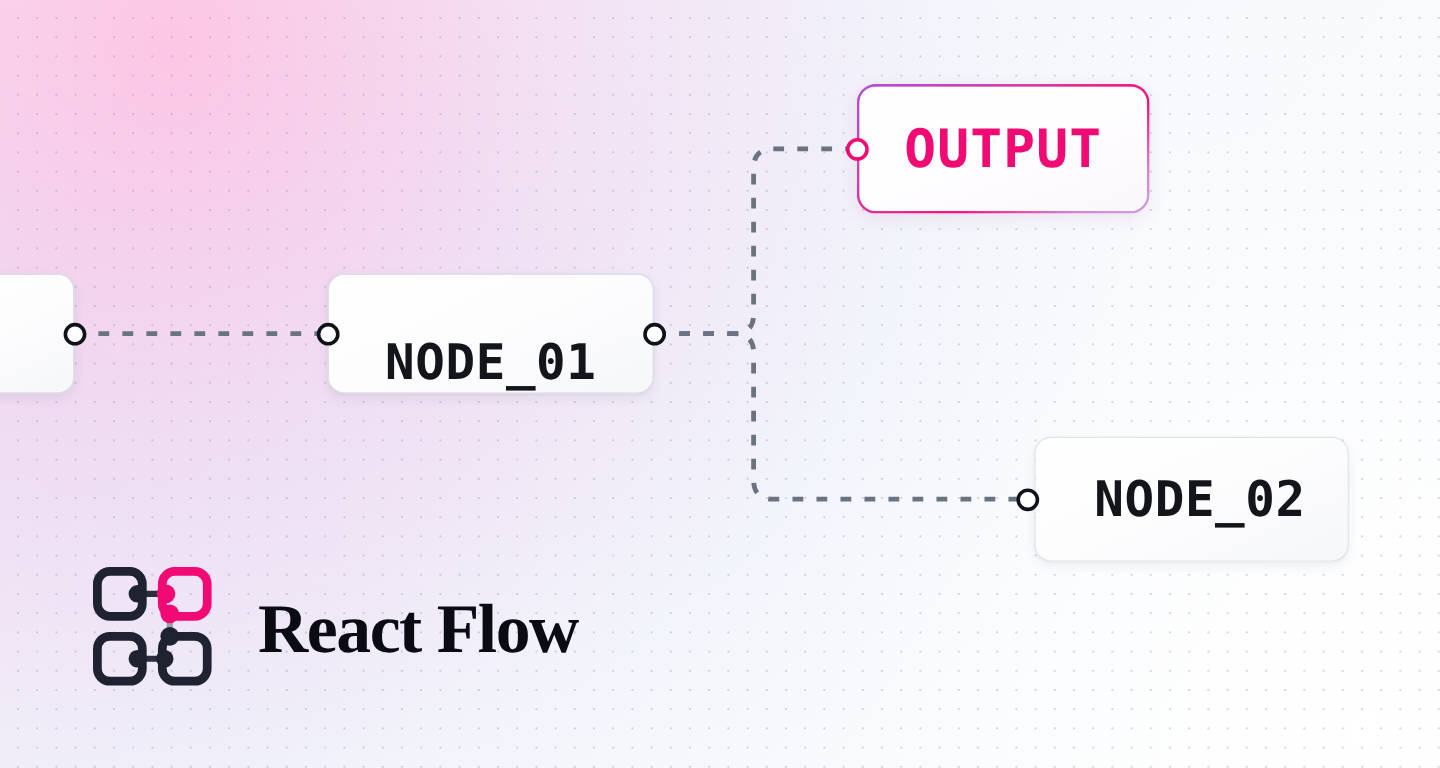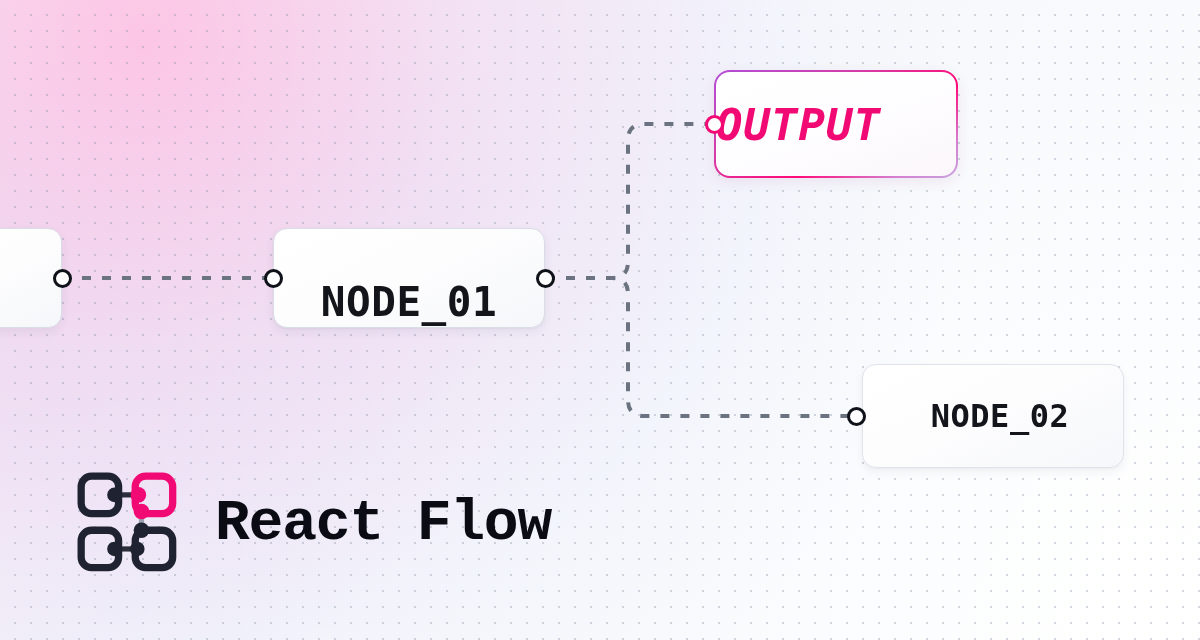--- a/index.html
+++ b/index.html
@@ -77,45 +77,45 @@
     left: 862px;
     top: 364px;
     width: 262px;
     height: 104px;
     border: 1.5px solid #dfe3ea;
     box-shadow: 0 4px 10px rgba(40,50,80,0.06), 0 1px 2px rgba(40,50,80,0.04);
     justify-content: center;
     padding-left: 14px;
   }
   #node-02 .node-label {
-    font-size: 32px;
+    font-size: 41px;
     color: #14151a;
   }
   
   #node-partial {
     left: -72px;
     top: 228px;
     width: 134px;
     height: 100px;
     border: 1.5px solid #d9dde6;
     box-shadow: 0 4px 10px rgba(40,50,80,0.07);
   }
   
   #node-output {
     left: 714px;
     top: 70px;
     width: 244px;
     height: 108px;
+    justify-content: center;
     border: 2px solid transparent;
     border-radius: 16px;
     background:
       linear-gradient(160deg, #ffffff 0%, #fefdff 50%, #fbf7fb 100%) padding-box,
       linear-gradient(150deg, #b14fd8 0%, #d63ba6 35%, #ff0a78 62%, #d57fd0 85%, #c9a4e0 100%) border-box;
     box-shadow: 0 4px 14px rgba(150,40,120,0.09);
-    font-style: italic;
   }
   #node-output .node-label {
     font-size: 44px;
     color: #f20a74;
     letter-spacing: 1px;
   }
   
   .handle {
     position: absolute;
     box-sizing: border-box;
@@ -129,21 +129,21 @@
   
   .logo {
     position: absolute;
     left: 77px;
     top: 472px;
     display: flex;
     align-items: center;
     gap: 34px;
   }
   .logo-word {
-    font-family: Liberation Mono, monospace;
+    font-family: Liberation Serif, serif;
     font-weight: 700;
     font-size: 58px;
     letter-spacing: -1.2px;
     color: #0b0c13;
     line-height: 1;
   }
 </style>
 </head>
 <body>
 

